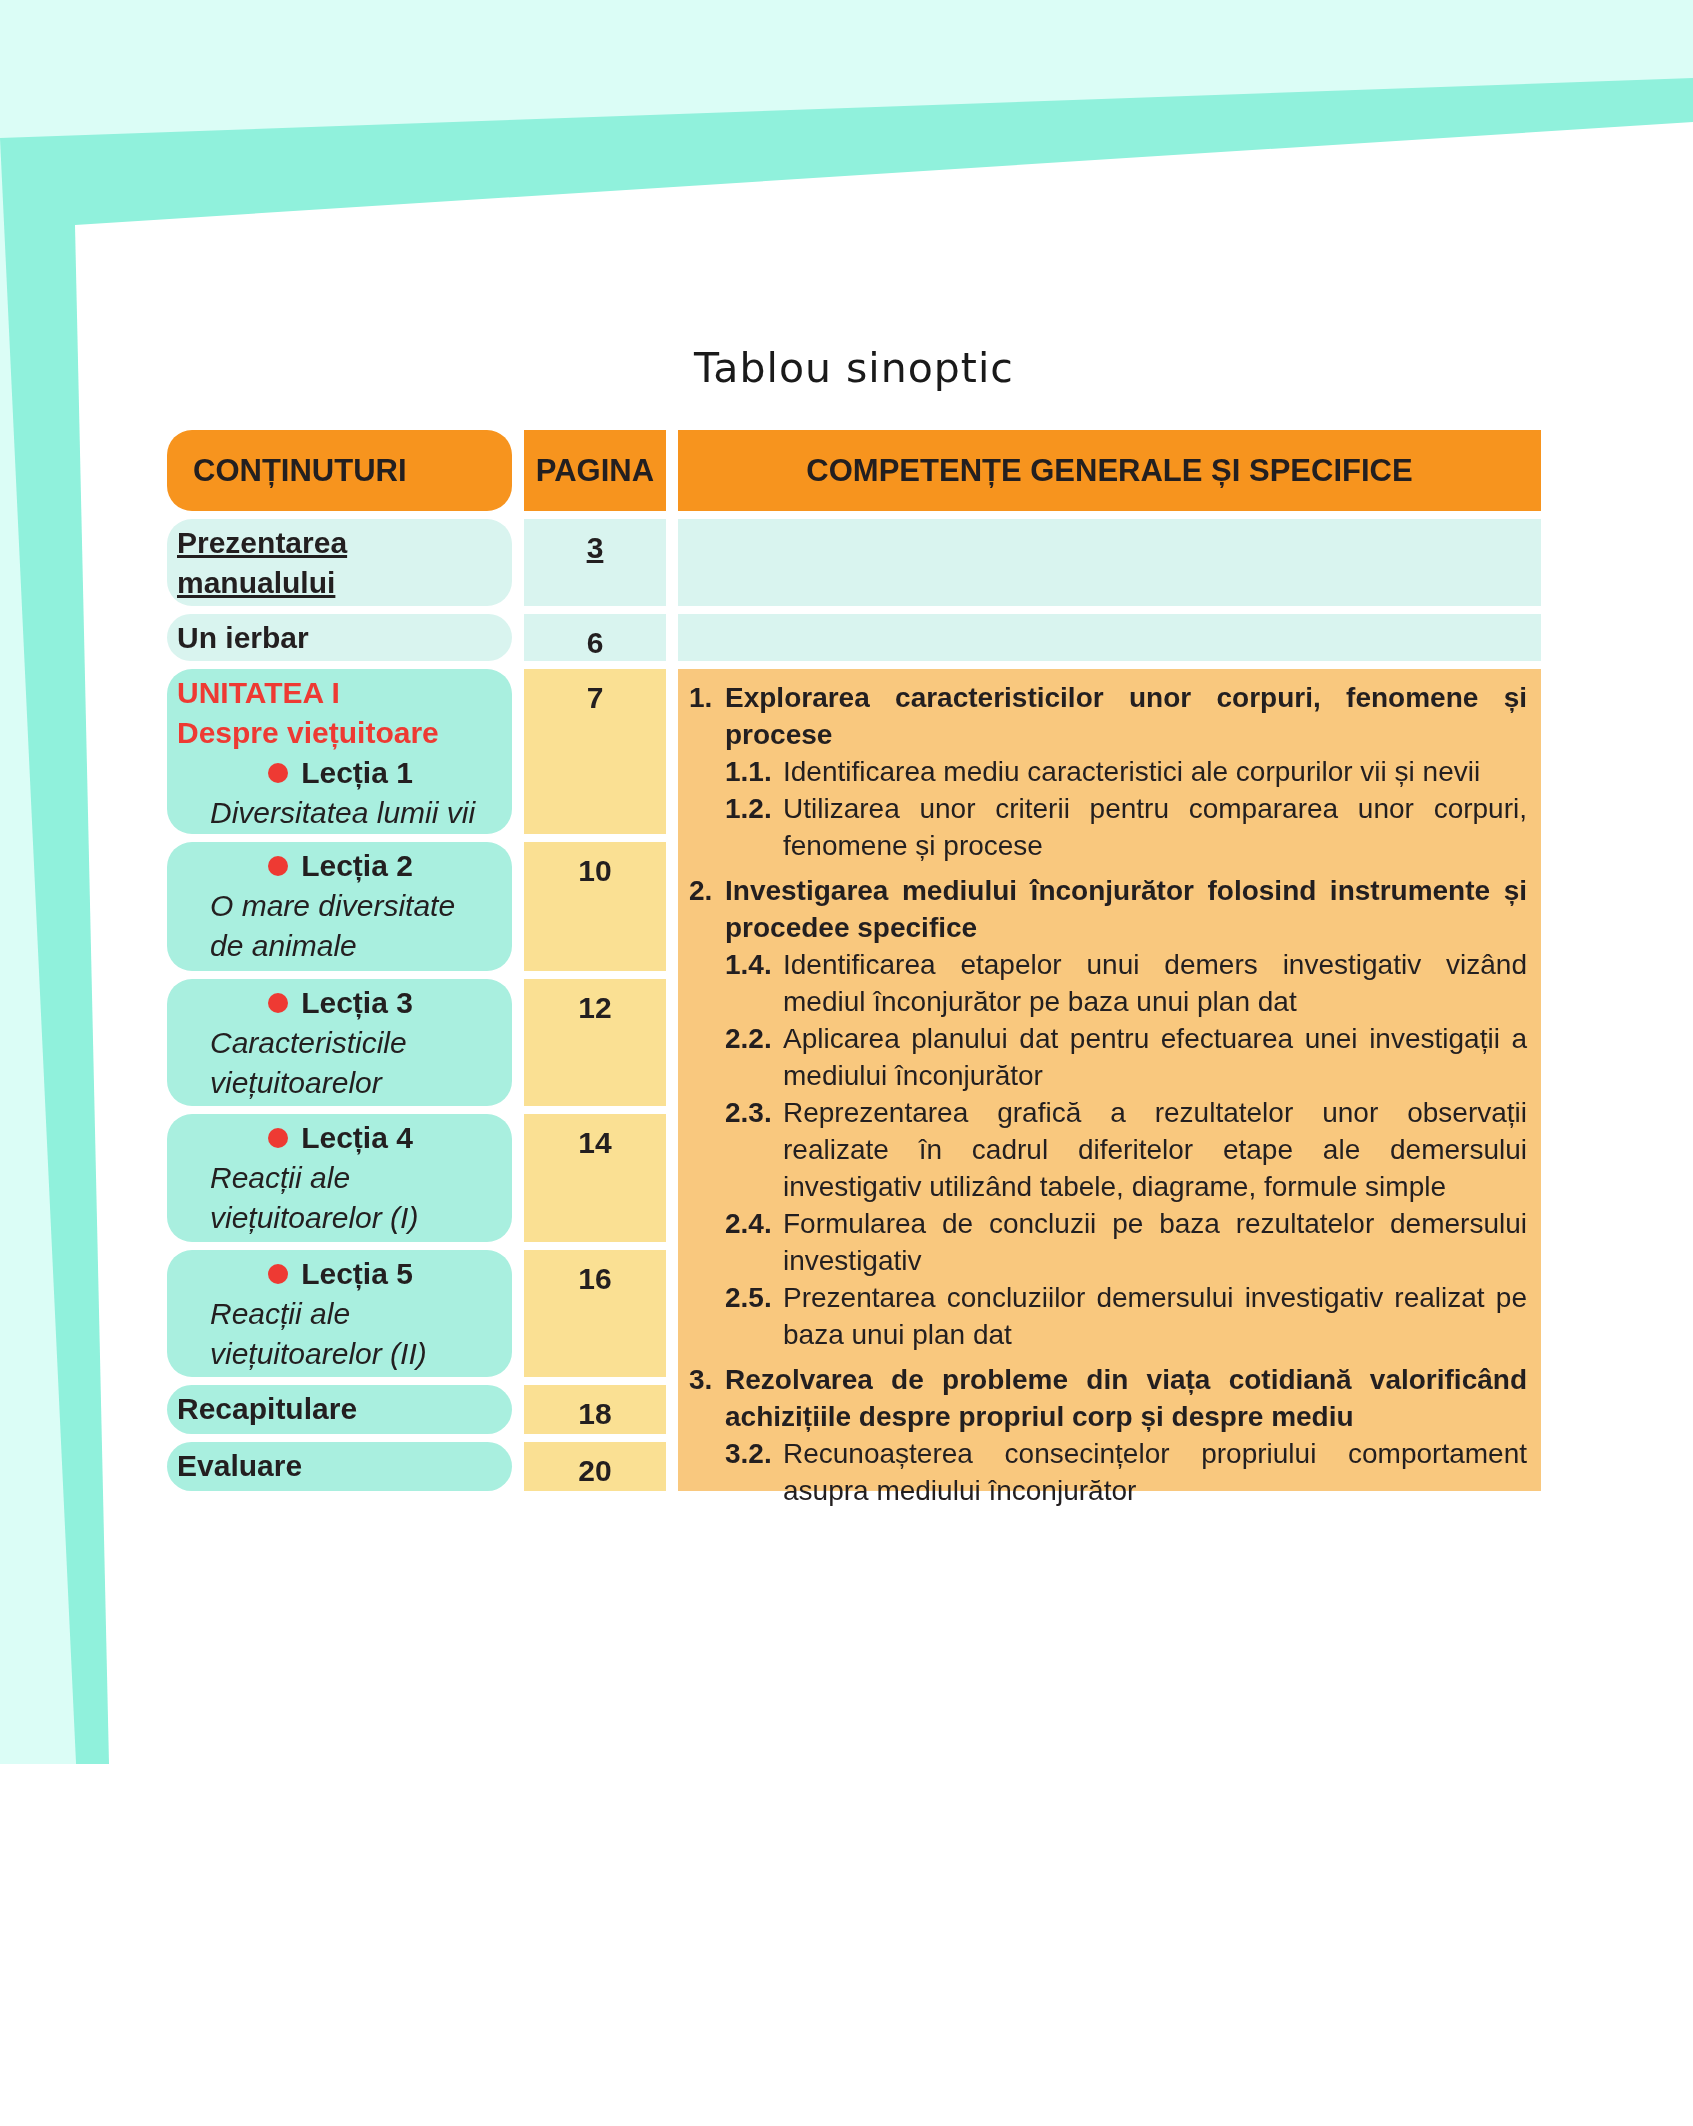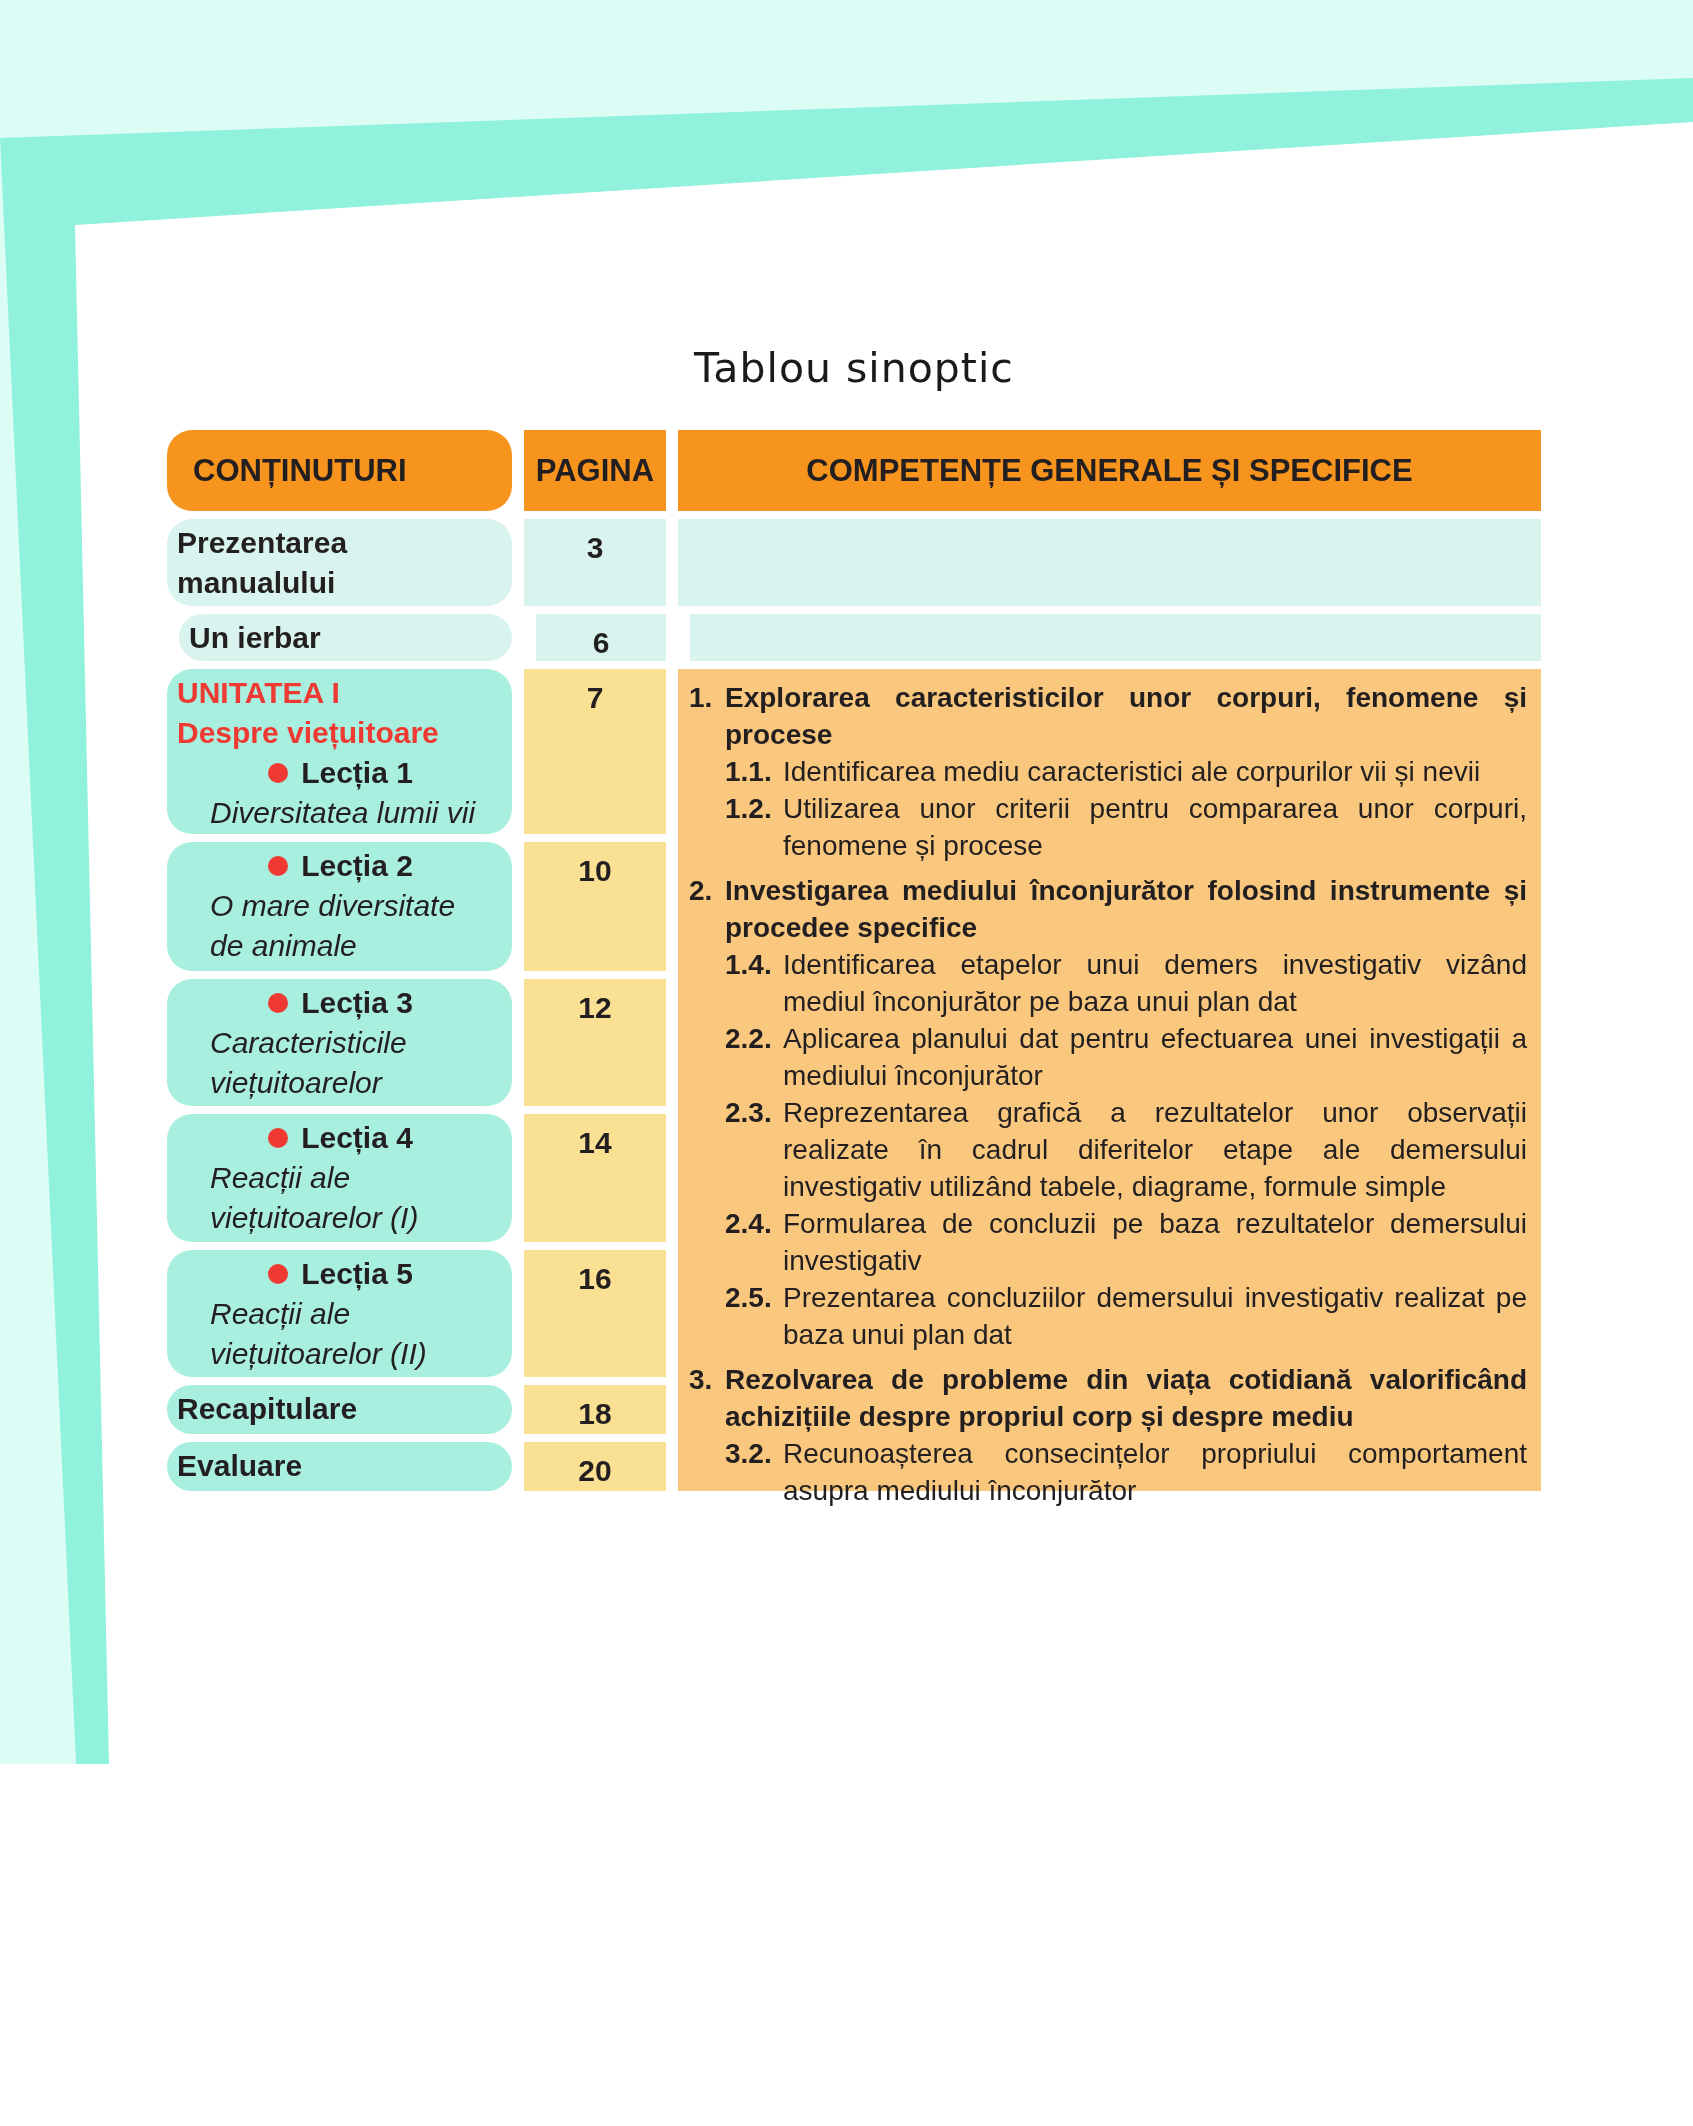--- a/index.html
+++ b/index.html
@@ -15,21 +15,21 @@
   .sheet-white{position:absolute;inset:0;background:#ffffff;
     clip-path:polygon(75px 225px,1693px 122px,1693px 2126px,117px 2126px);}
   .doc-title{position:absolute;left:167px;top:344px;width:1374px;text-align:center;
     font-family:"DejaVu Sans", sans-serif;font-size:41px;color:#1a1a1a;letter-spacing:1px;}
   .toc-table{position:absolute;left:167px;top:430px;width:1374px;display:grid;
     grid-template-columns:345px 142px 863px;
     grid-template-rows:81px 87px 47px 165px 129px 127px 128px 127px 49px 49px;
     column-gap:12px;row-gap:8px;}
   .cell{box-sizing:border-box;color:var(--ink);}
   .col1{grid-column:1;border-radius:25px;} .col2{grid-column:2;} .col3{grid-column:3;}
-  .gr1{grid-row:1;} .gr2{grid-row:2;} .gr3{grid-row:3;margin-left:12px;} .gr4{grid-row:4;} .gr5{grid-row:5;}
+  .gr1{grid-row:1;} .gr2{grid-row:2;text-decoration:underline;} .gr3{grid-row:3;} .gr4{grid-row:4;} .gr5{grid-row:5;}
   .gr6{grid-row:6;} .gr7{grid-row:7;} .gr8{grid-row:8;} .gr9{grid-row:9;} .gr10{grid-row:10;}
   .hdr{background:var(--orange-header);font-weight:bold;font-size:31px;
     display:flex;align-items:center;}
   .hdr.left{padding-left:26px;} .hdr.center{justify-content:center;text-align:center;}
   .pale{background:var(--pale-cell);} .aqua-c{background:var(--aqua-cell);}
   .yellow{background:var(--yellow-cell);} .orange-c{background:var(--orange-cell);}
   .label-cell{font-weight:bold;font-size:30px;line-height:40px;padding:4px 8px 0 10px;}
   .page-cell{font-weight:bold;font-size:30px;line-height:40px;text-align:center;padding-top:9px;}
   .unit-line{color:var(--red);font-weight:bold;font-size:30px;line-height:40px;}
   .lesson-cell{padding:4px 8px 0 10px;font-size:30px;line-height:40px;}

